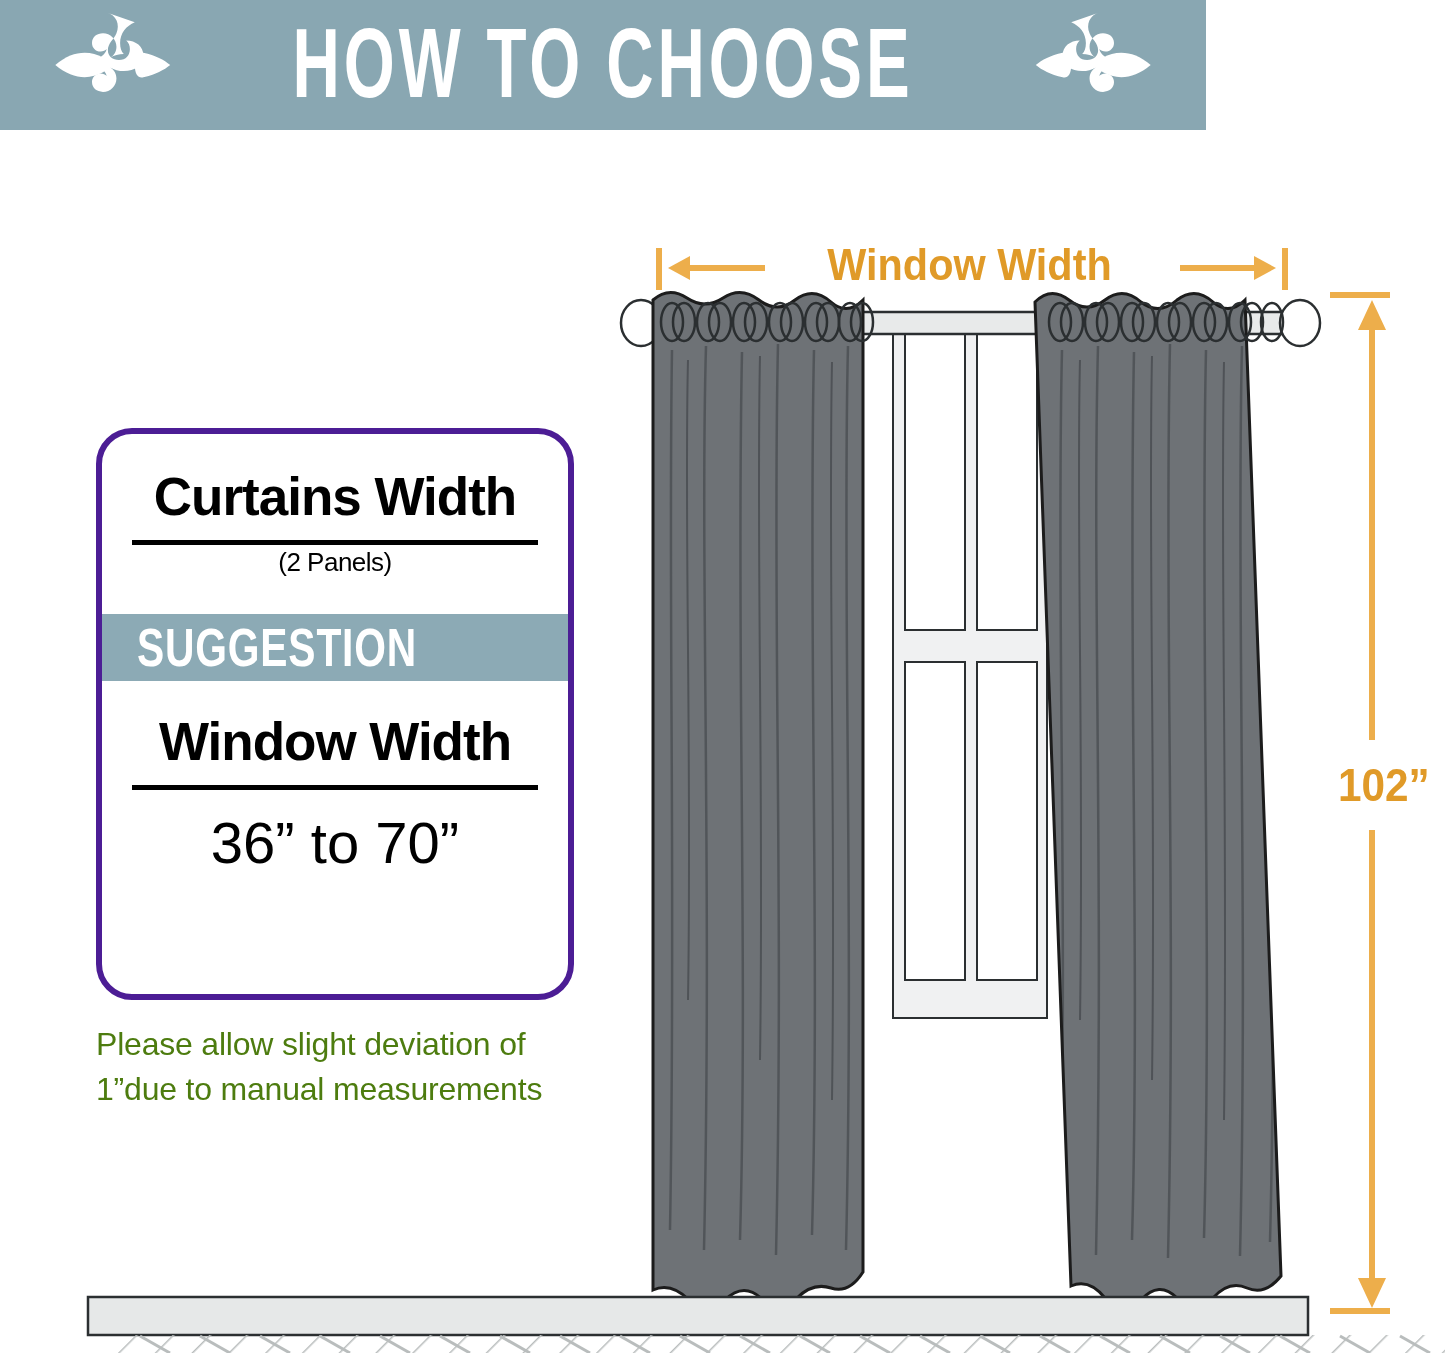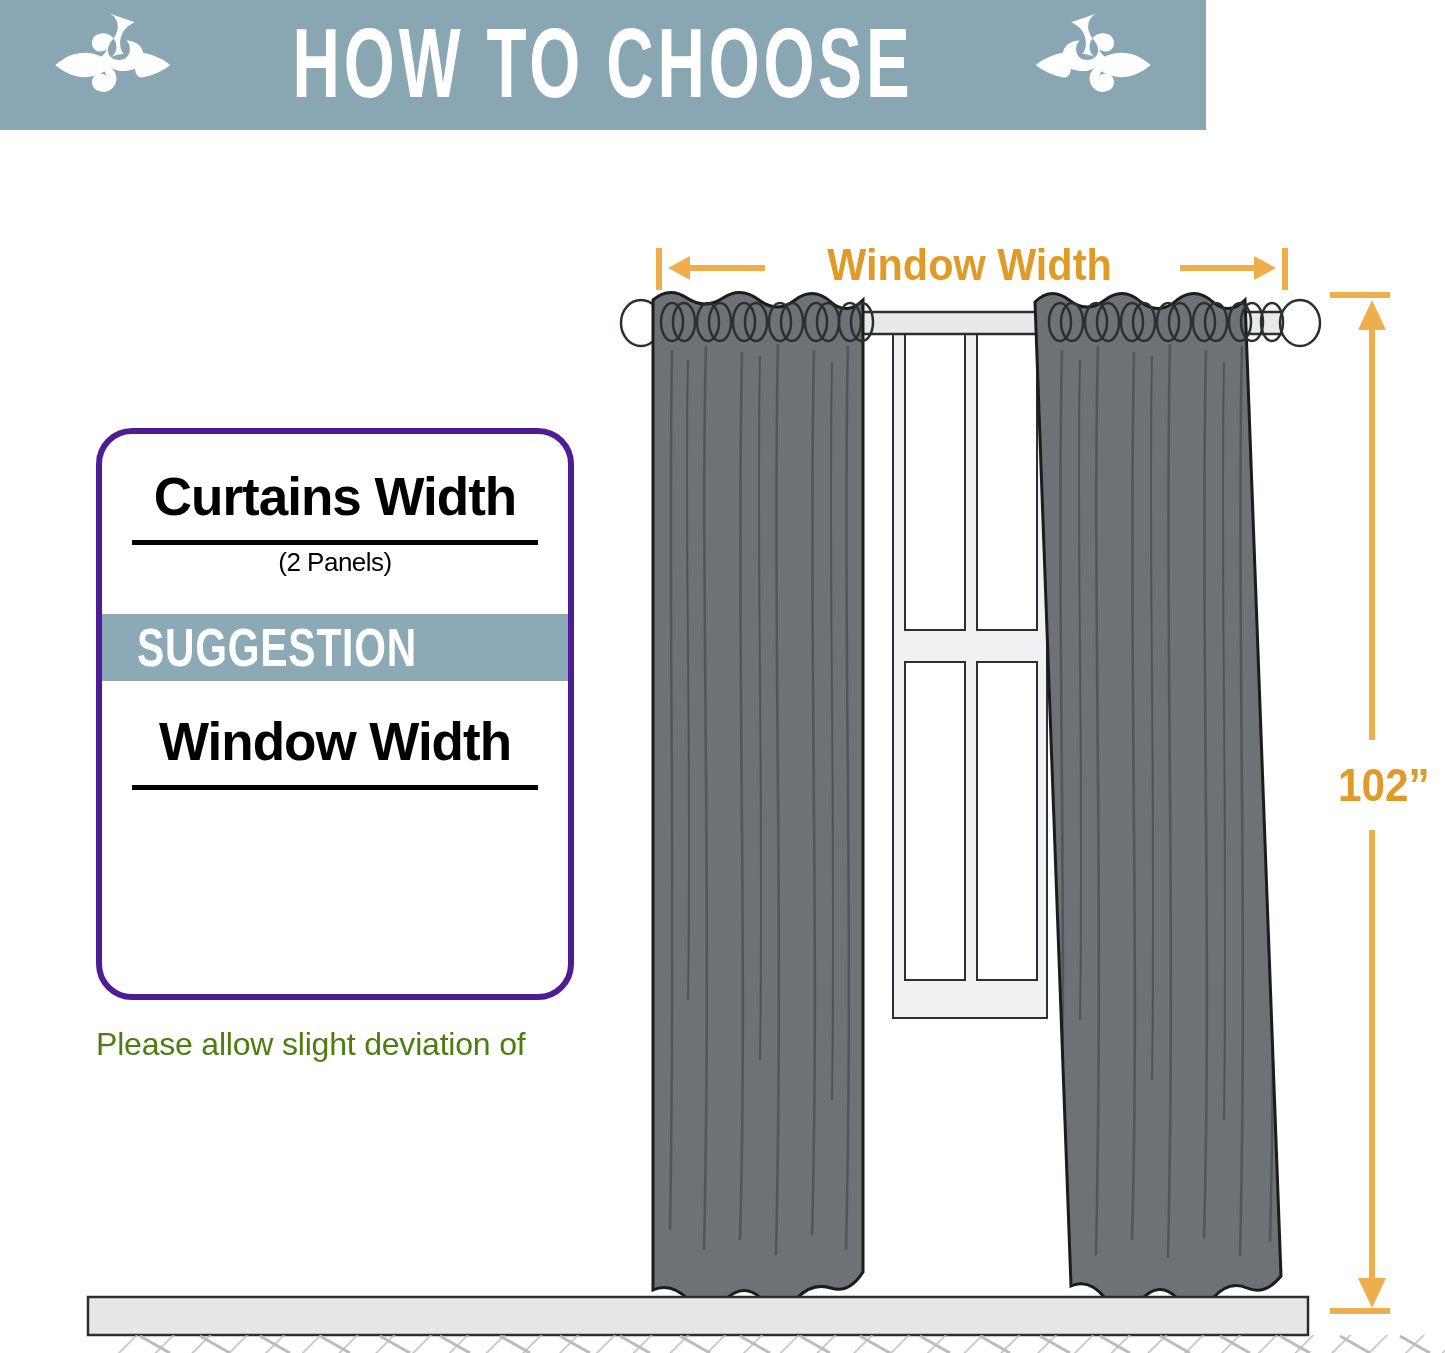--- a/index.html
+++ b/index.html
@@ -185,24 +185,26 @@
     <div class="card-row card-heading row-curtains-title">Curtains Width</div>
     <div class="card-rule"></div>
     <div class="card-row card-subvalue">(2 Panels)</div>
 
     <div class="suggestion-band">
       <div class="suggestion-text">SUGGESTION</div>
     </div>
 
     <div class="card-row card-heading row-window-title">Window Width</div>
     <div class="card-rule"></div>
+    <div class="card-row card-value-range">36” to 70”</div>
   </div>
 
   <div class="caption">
     <div>Please allow slight deviation of</div>
+    <div>1”due to manual measurements</div>
   </div>
 
   <svg class="svg-layer" viewBox="0 0 1445 1353">
     <defs>
       <pattern id="floorHatch" width="26" height="26" patternUnits="userSpaceOnUse" patternTransform="rotate(45)">
         <line x1="0" y1="0" x2="0" y2="26" stroke="#b9bdbd" stroke-width="3"></line>
       </pattern>
       <clipPath id="leftCurtainClip">
         <path d="M653,300 q16,-14 34,-2 q18,12 36,0 q18,-12 36,2 q18,14 36,0 q18,-14 36,2 q16,14 32,-2 L863,1272
                  q-14,22 -32,16 q-18,-6 -34,10 q-18,16 -36,0 q-18,-16 -36,2 q-18,18 -36,0 q-18,-18 -36,-10 Z"></path>

